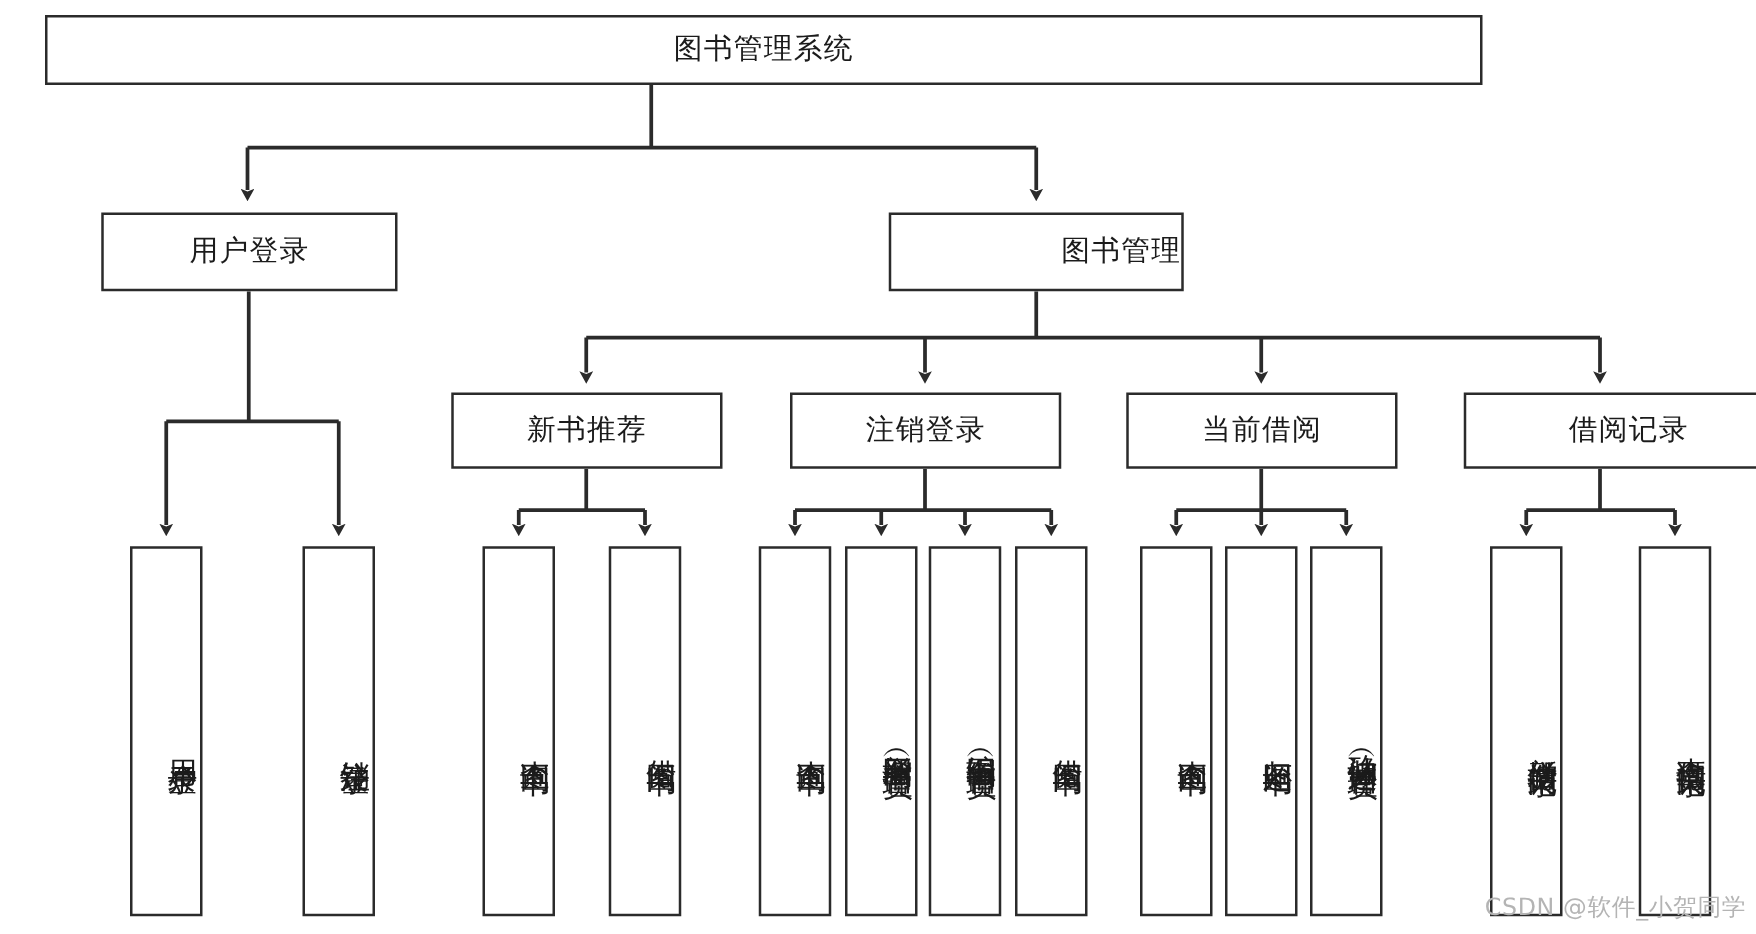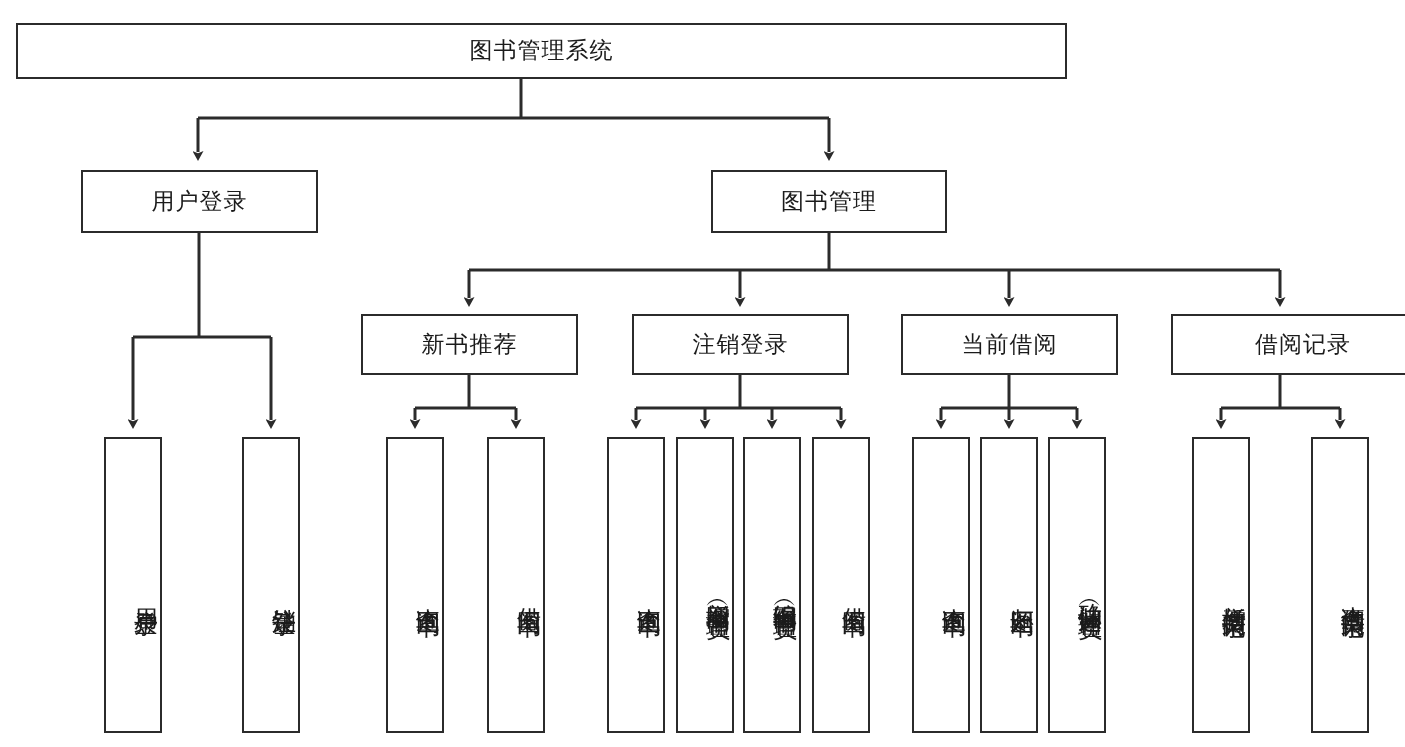--- a/index.html
+++ b/index.html
@@ -114,28 +114,28 @@
       <path d="M1009,408 L1009,420" marker-end="url(#arrow)"></path>
       <path d="M1077,408 L1077,420" marker-end="url(#arrow)"></path>
 
       <path d="M1280,375 L1280,408"></path>
       <path d="M1221,408 L1340,408"></path>
       <path d="M1221,408 L1221,420" marker-end="url(#arrow)"></path>
       <path d="M1340,408 L1340,420" marker-end="url(#arrow)"></path>
     </g>
   </svg>
 
-  <div class="node h" style="left:16px; top:12px; width:1051px; height:56px;margin-top:11px;">
+  <div class="node h" style="left:36px; top:12px; width:1150px; height:56px;">
     <span>图书管理系统</span>
   </div>
 
   <div class="node h" style="left:81px; top:170px; width:237px; height:63px;">
     <span>用户登录</span>
   </div>
-  <div class="node h" style="left:711px; top:170px; width:236px; height:63px;">
+  <div class="node h" style="left:711px; top:170px; width:236px; height:63px;justify-content:flex-end;">
     <span>图书管理</span>
   </div>
 
   <div class="node h" style="left:361px; top:314px; width:217px; height:61px;">
     <span>新书推荐</span>
   </div>
   <div class="node h" style="left:632px; top:314px; width:217px; height:61px;">
     <span>注销登录</span>
   </div>
   <div class="node h" style="left:901px; top:314px; width:217px; height:61px;text-align:right;">
@@ -182,14 +182,15 @@
     <span class="vtxt">确认归还（管理员）</span>
   </div>
 
   <div class="node v" style="left:1192px; top:437px; width:58px; height:296px;">
     <span class="vtxt">新增借阅记录</span>
   </div>
   <div class="node v" style="left:1311px; top:437px; width:58px; height:296px;">
     <span class="vtxt">查询借阅记录</span>
   </div>
 
+  <div class="watermark">CSDN @软件_小贺同学</div>
 
 </div>
 
 </body></html>

